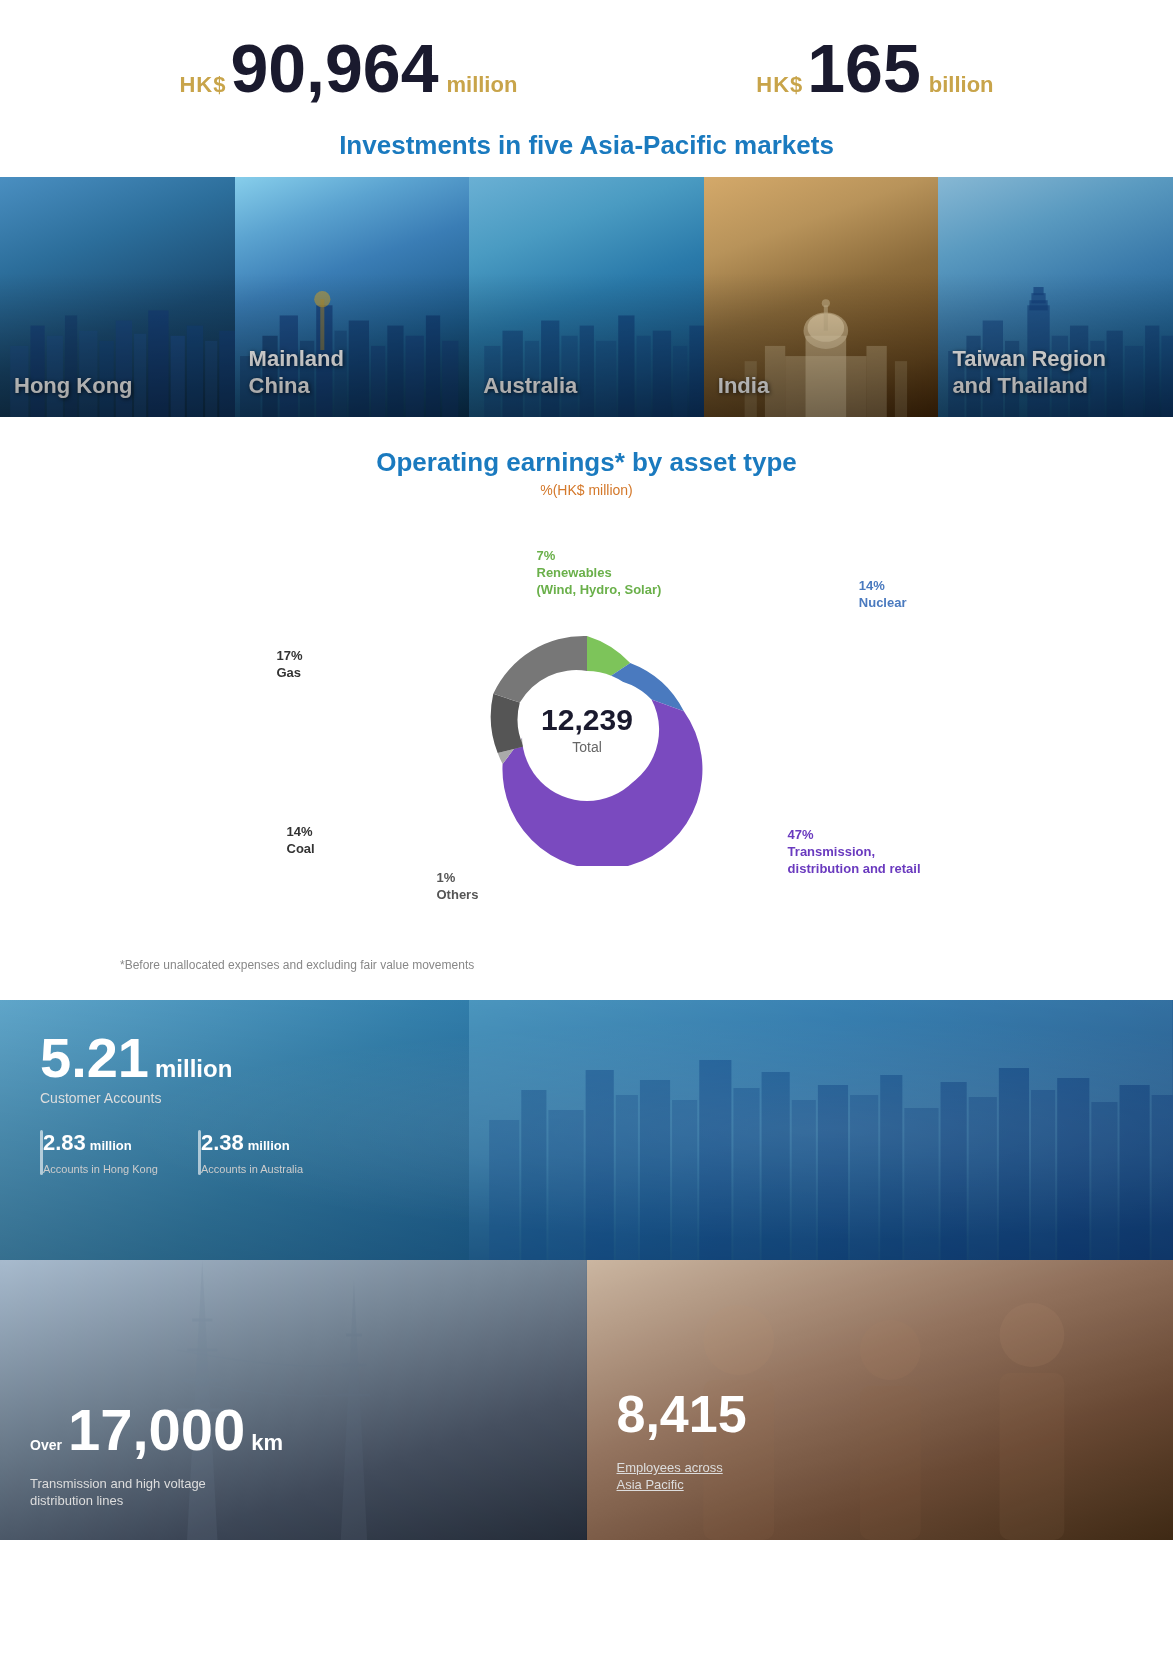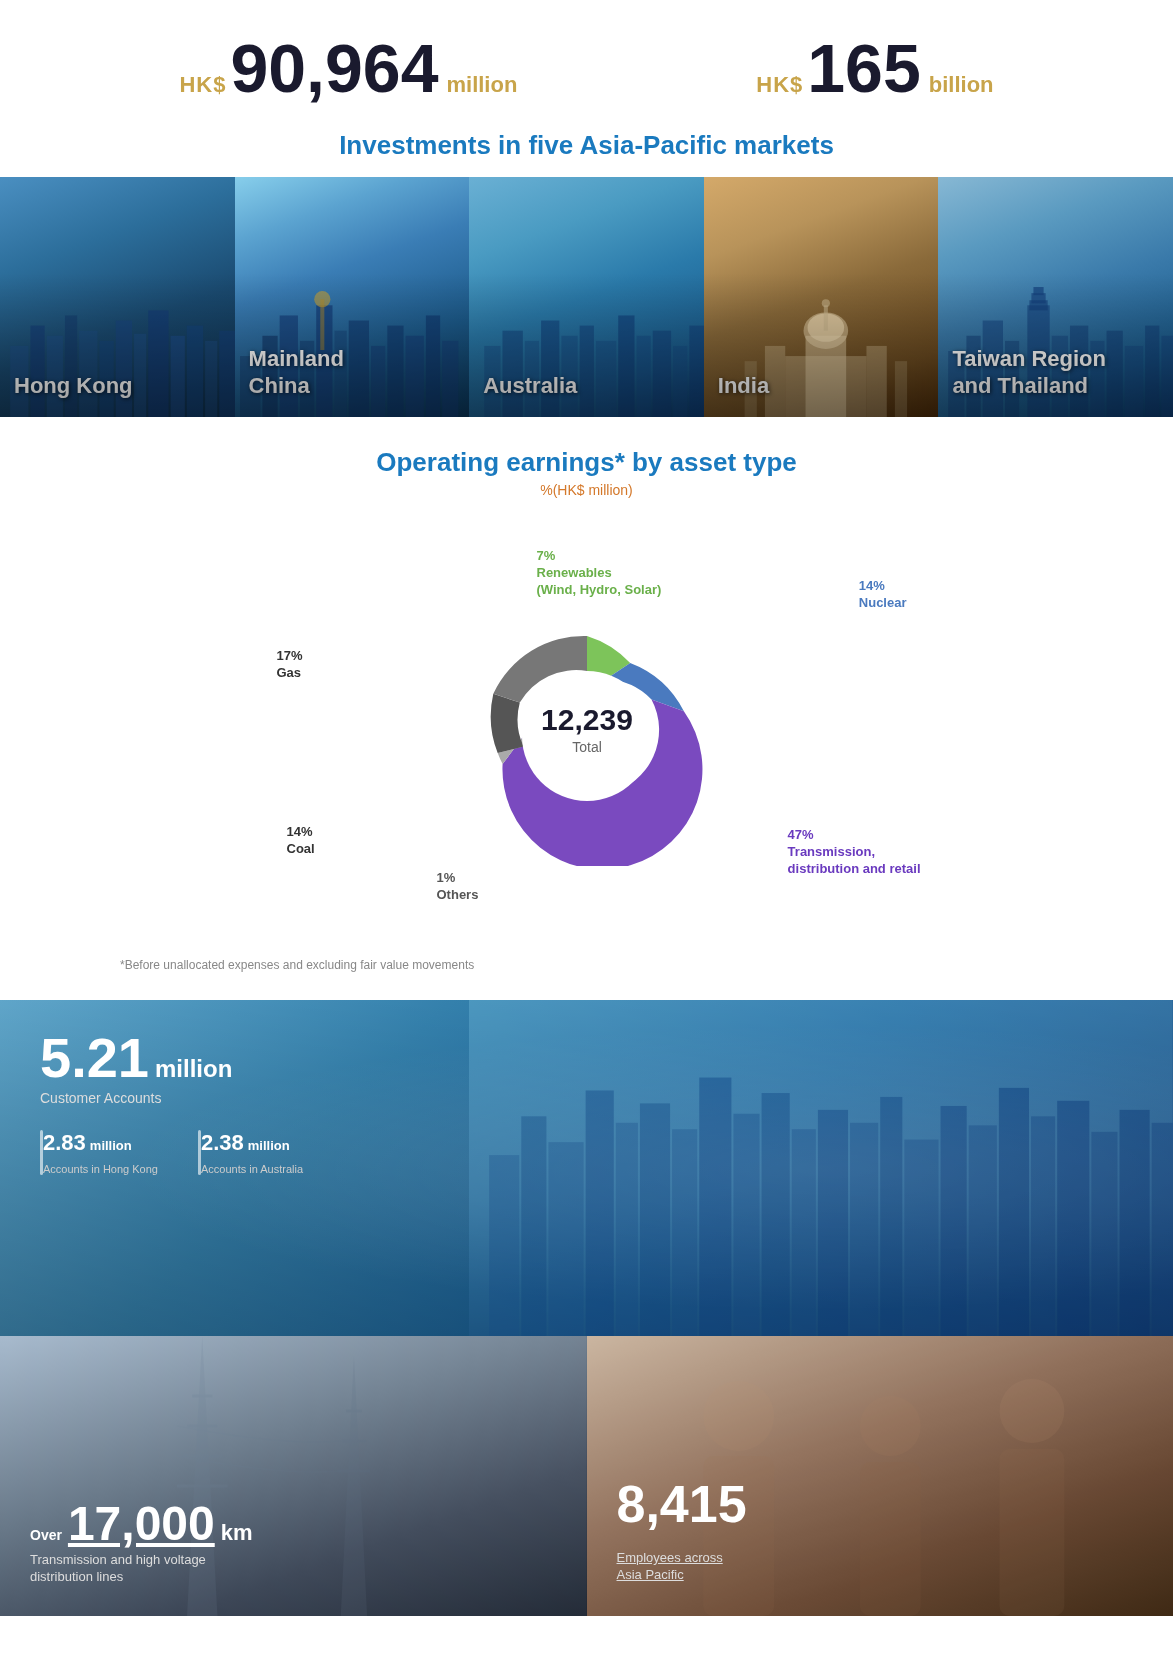--- a/index.html
+++ b/index.html
@@ -162,21 +162,21 @@
 
     
     .bottom-section {
       margin-top: 8px;
     }
 
     
     .customer-panel {
       position: relative;
       background: linear-gradient(135deg, #6ab8e0 0%, #3a8fc0 30%, #1a6aaa 60%, #0a3a7a 100%);
-      height: 336px;
+      height: 260px;
       overflow: hidden;
       padding: 30px 40px;
     }
     .customer-panel::before {
       content: '';
       position: absolute;
       top: 0; left: 0; right: 0; bottom: 0;
       background: 
         radial-gradient(ellipse at 70% 50%, rgba(255,255,255,0.15) 0%, transparent 60%),
         linear-gradient(180deg, rgba(0,0,0,0.1) 0%, rgba(0,0,0,0.3) 100%);
@@ -249,51 +249,50 @@
     }
     .panel-km-content {
       position: relative;
       z-index: 2;
     }
     .panel-employees {
       flex: 1;
       position: relative;
       background: linear-gradient(160deg, #d0c0b0 0%, #907060 40%, #604030 70%, #302010 100%);
       overflow: hidden;
-      padding: 32px 30px;
+      padding: 46px 30px;
       display: flex;
       flex-direction: column;
       justify-content: flex-end;
     }
     .panel-employees-content {
       position: relative;
       z-index: 2;
     }
 
     .over-label {
       font-size: 14px;
       font-weight: 700;
       color: #fff;
     }
     .km-number {
-      font-size: 48px;
+      font-size: 58px;
       font-weight: 900;
       color: #fff;
       line-height: 1;
-      text-decoration: underline;
     }
     .km-unit {
       font-size: 22px;
       font-weight: 700;
       color: #fff;
     }
     .km-desc {
       font-size: 13px;
       color: #ddd;
-      margin-top: 4px;
+      margin-top: 17px;
       max-width: 220px;
       line-height: 1.3;
     }
 
     .emp-number {
       font-size: 52px;
       font-weight: 900;
       color: #fff;
       line-height: 1;
     }

